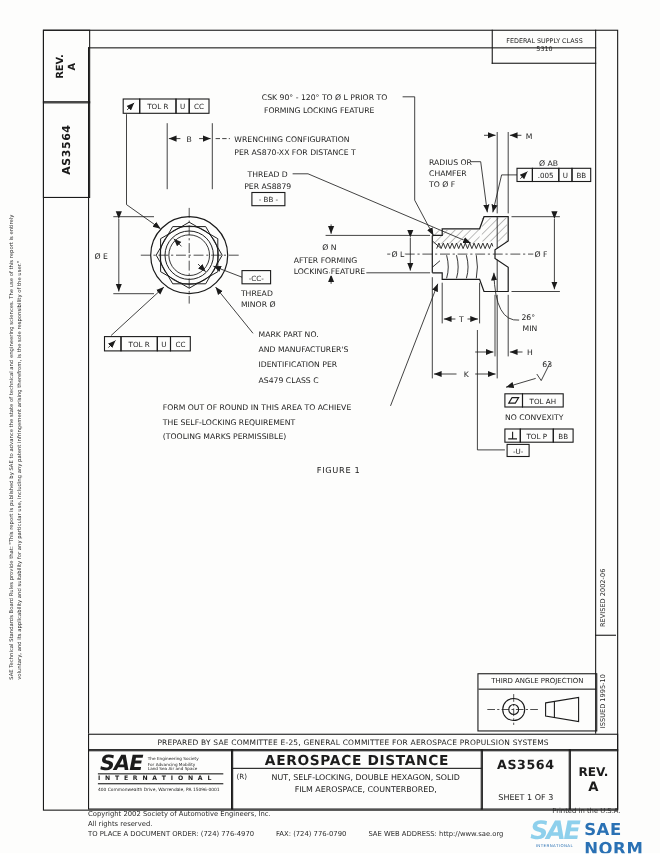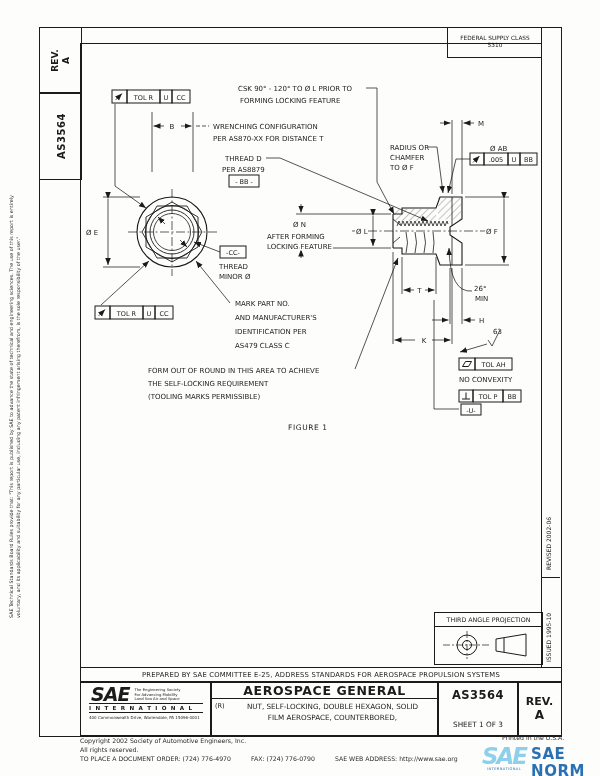--- a/index.html
+++ b/index.html
@@ -306,39 +306,39 @@
     <svg width="105" height="36" viewBox="0 0 105 36">
       <line x1="8" y1="18" x2="56" y2="18" stroke="#1b1b1b" stroke-width="0.7" stroke-dasharray="7 2 2 2"></line>
       <line x1="32" y1="4" x2="32" y2="32" stroke="#1b1b1b" stroke-width="0.7" stroke-dasharray="7 2 2 2"></line>
       <circle cx="32" cy="18" r="10" fill="none" stroke="#1b1b1b" stroke-width="1"></circle>
       <circle cx="32" cy="18" r="4.5" fill="none" stroke="#1b1b1b" stroke-width="1"></circle>
       <polygon points="61,12 91,7 91,29 61,24" fill="none" stroke="#1b1b1b" stroke-width="1"></polygon>
       <line x1="69" y1="11" x2="69" y2="25" stroke="#1b1b1b" stroke-width="1"></line>
     </svg>
   </div>
 
-  <div class="abs thin ctr" style="left:80px;top:667px;width:480px;height:14px;font-size:6.8px;letter-spacing:.2px;">PREPARED BY SAE COMMITTEE E-25, ADDRESS STANDARDS FOR AEROSPACE PROPULSION SYSTEMS</div>
+  <div class="abs thin ctr" style="left:80px;top:667px;width:480px;height:14px;font-size:6.8px;letter-spacing:.2px;">PREPARED BY SAE COMMITTEE E-25, GENERAL COMMITTEE FOR AEROSPACE PROPULSION SYSTEMS</div>
 
   <div class="abs" style="left:80px;top:681px;width:480px;height:53px;">
 
     <div class="abs thin" style="left:0;top:0;width:130px;height:53px;">
       <div style="display:flex;align-items:flex-start;padding:4px 0 0 10px;">
         <div style="font-size:19px;font-weight:bold;font-style:italic;letter-spacing:-1px;line-height:17px;">SAE</div>
         <div style="margin-left:5px;font-size:3.8px;line-height:4.6px;padding-top:2px;">
           <div>The Engineering Society</div>
           <div>For Advancing Mobility</div>
           <div>Land Sea Air and Space</div>
         </div>
       </div>
       <div style="margin:0 8px;border-top:1.6px solid #1b1b1b;font-size:5.6px;font-weight:bold;letter-spacing:1.2px;text-align:left;padding-top:1px;">I N T E R N A T I O N A L</div>
       <div style="margin:1px 8px 0 8px;border-top:.8px solid #1b1b1b;font-size:4px;padding-top:1.5px;">400 Commonwealth Drive, Warrendale, PA 15096-0001</div>
     </div>
 
     <div class="abs thin" style="left:130px;top:0;width:227px;height:53px;">
-      <div class="ctr" style="height:16px;border-bottom:1.1px solid #1b1b1b;font-size:12.5px;font-weight:bold;letter-spacing:.6px;">AEROSPACE GENERAL</div>
+      <div class="ctr" style="height:16px;border-bottom:1.1px solid #1b1b1b;font-size:12.5px;font-weight:bold;letter-spacing:.6px;">AEROSPACE DISTANCE</div>
       <div style="position:relative;height:37px;">
         <span class="abs" style="left:4px;top:3px;font-size:6.5px;">(R)</span>
         <div style="text-align:center;font-size:7.2px;line-height:11px;padding-top:2px;margin-left:16px;">
           <div>NUT, SELF-LOCKING, DOUBLE HEXAGON, SOLID</div>
           <div>FILM AEROSPACE, COUNTERBORED,</div>
         </div>
       </div>
     </div>
 
     <div class="abs thin ctr" style="left:357px;top:0;width:80px;height:53px;flex-direction:column;">

